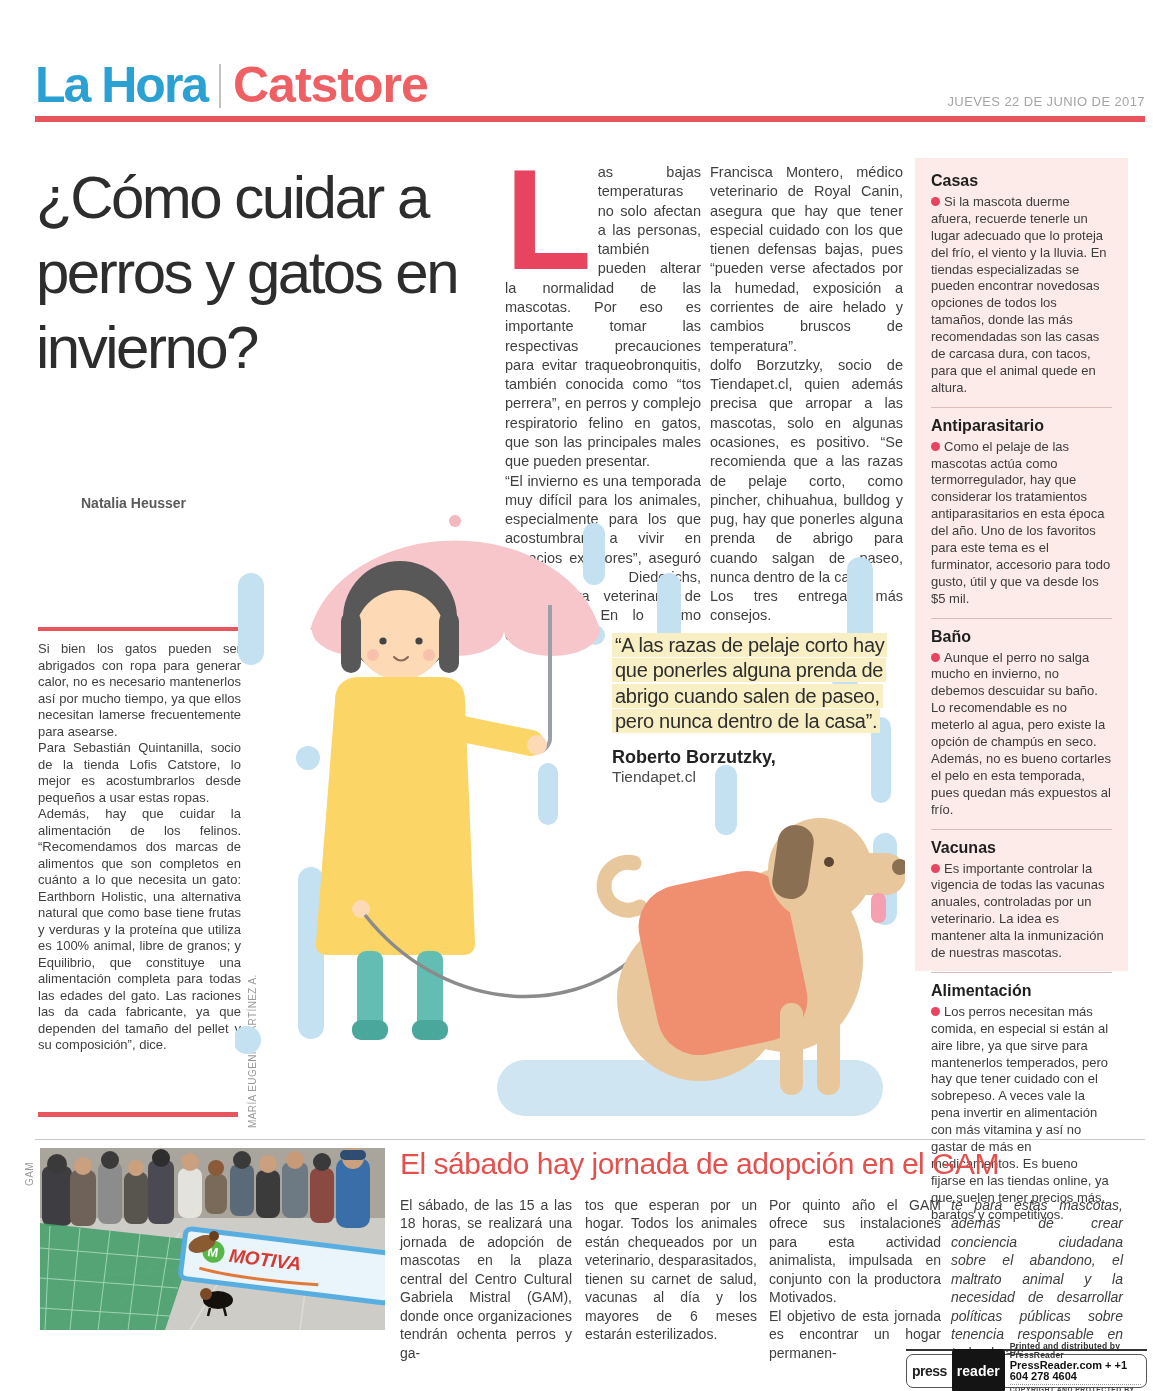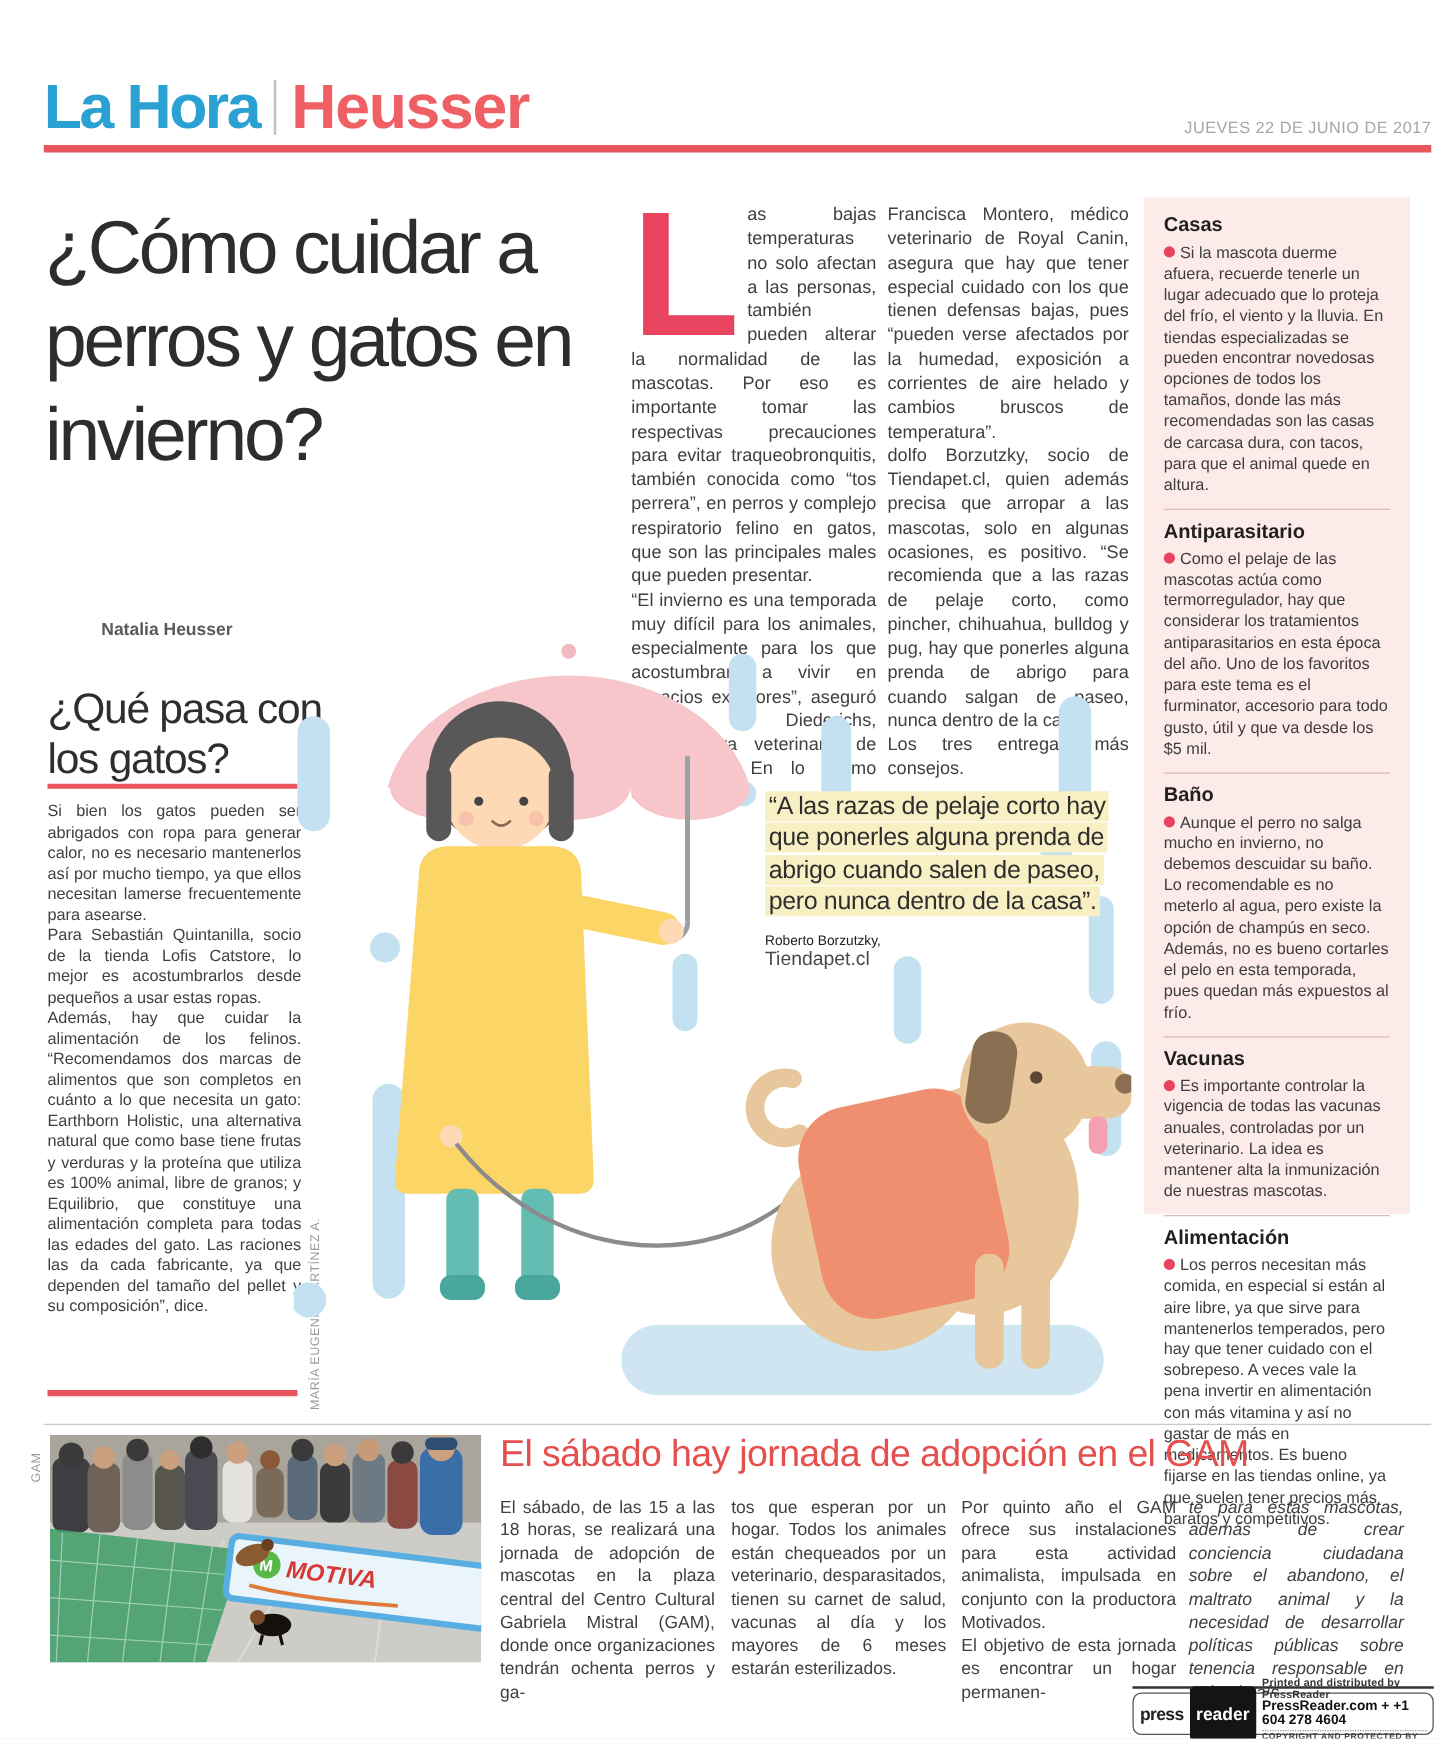--- a/index.html
+++ b/index.html
@@ -41,21 +41,21 @@
            box-sizing:border-box;padding:14px 16px;}
   .sb-title{font-size:16px;font-weight:bold;color:#1f1f1f;margin:0 0 4px 0;}
   .sb-text{font-size:13px;line-height:1.3;color:#3d3d3d;margin:0;}
   .sb-bullet{display:inline-block;width:9px;height:9px;border-radius:50%;background:#e8445f;margin-right:4px;}
   .sb-div{border:none;border-top:1px solid #d8bdb9;margin:10px 0 9px 0;}
 
   
   .quote-box{position:absolute;left:612px;top:633px;width:276px;z-index:3;}
   .quote-text{font-size:20px;line-height:1.27;color:#2e2e2e;letter-spacing:-.3px;}
   .quote-text span{background:#f8f0c4;padding:1px 3px;box-decoration-break:clone;-webkit-box-decoration-break:clone;}
-  .quote-author{margin-top:12px;font-size:11px;font-weight:normal;color:#222;}
+  .quote-author{margin-top:12px;font-size:18px;font-weight:bold;color:#222;}
   .quote-org{font-size:15.5px;color:#4a4a4a;}
 
   .credit-vert{position:absolute;transform:rotate(-90deg);transform-origin:0 0;
                font-size:10px;color:#9a9a9a;letter-spacing:.4px;white-space:nowrap;}
 
   
   .bottom-rule{position:absolute;left:35px;top:1139px;width:1110px;height:1px;background:#c9c9c9;}
   .gam-photo{position:absolute;left:40px;top:1148px;width:345px;height:182px;}
   .bottom-headline{position:absolute;left:400px;top:1147px;width:740px;font-size:30px;
                    letter-spacing:-.5px;color:#e4504e;font-weight:400;}
@@ -77,21 +77,21 @@
   .pr-sep{border:none;border-top:1px dotted #999;margin:1px 0;}
   .pr-l3{font-size:6.8px;font-weight:bold;color:#444;letter-spacing:.5px;}
 </style>
 </head>
 <body>
 
 <div class="page">
 
   <div class="brand">La Hora</div>
   <div class="masthead-divider"></div>
-  <div class="section-name">Heusser</div>
+  <div class="section-name">Catstore</div>
   <div class="edition-date">JUEVES 22 DE JUNIO DE 2017</div>
   <div class="masthead-rule"></div>
 
   <div class="headline">¿Cómo cuidar a perros y gatos en invierno?</div>
   <div class="byline">Natalia Heusser</div>
 
   <svg class="illus" style="position:absolute;left:235px;top:515px;z-index:1;" width="670" height="615" viewBox="0 0 670 615">
 
     <g fill="#c3e1f0">
       <rect x="3" y="58" width="26" height="92" rx="13"></rect>
@@ -176,21 +176,20 @@
     <div class="dropcap">L</div>
     <p>as bajas temperaturas no solo afectan a las personas, también pueden alterar la normalidad de las mascotas. Por eso es importante tomar las respectivas precauciones para evitar traqueobronquitis, también conocida como “tos perrera”, en perros y complejo respiratorio felino en gatos, que son las principales males que pueden presentar.</p>
     <p>“El invierno es una temporada muy difícil para los animales, especialmente para los que acostumbran a vivir en espacios exteriores”, aseguró Taryn Diederichs, coordinadora veterinaria de Pet Happy. En lo mismo coincide Ro-</p>
   </div>
   <div class="news-col colB">
     <p>Francisca Montero, médico veterinario de Royal Canin, asegura que hay que tener especial cuidado con los que tienen defensas bajas, pues “pueden verse afectados por la humedad, exposición a corrientes de aire helado y cambios bruscos de temperatura”.</p>
     <p>dolfo Borzutzky, socio de Tiendapet.cl, quien además precisa que arropar a las mascotas, solo en algunas ocasiones, es positivo. “Se recomienda que a las razas de pelaje corto, como pincher, chihuahua, bulldog y pug, hay que ponerles alguna prenda de abrigo para cuando salgan de paseo, nunca dentro de la casa”.</p>
     <p>Los tres entregan más consejos.</p>
   </div>
 
-  <div class="cats-title">¿Qué pasa con los gatos?</div>
   <div class="cats-rule"></div>
   <div class="cats-body">
     <p>Si bien los gatos pueden ser abrigados con ropa para generar calor, no es necesario mantenerlos así por mucho tiempo, ya que ellos necesitan lamerse frecuentemente para asearse.</p>
     <p>Para Sebastián Quintanilla, socio de la tienda Lofis Catstore, lo mejor es acostumbrarlos desde pequeños a usar estas ropas.</p>
     <p>Además, hay que cuidar la alimentación de los felinos. “Recomendamos dos marcas de alimentos que son completos en cuánto a lo que necesita un gato: Earthborn Holistic, una alternativa natural que como base tiene frutas y verduras y la proteína que utiliza es 100% animal, libre de granos; y Equilibrio, que constituye una alimentación completa para todas las edades del gato. Las raciones las da cada fabricante, ya que dependen del tamaño del pellet y su composición”, dice.</p>
   </div>
   <div class="cats-endrule"></div>
 
   <div class="sidebar">
     <div class="sb-title">Casas</div>

